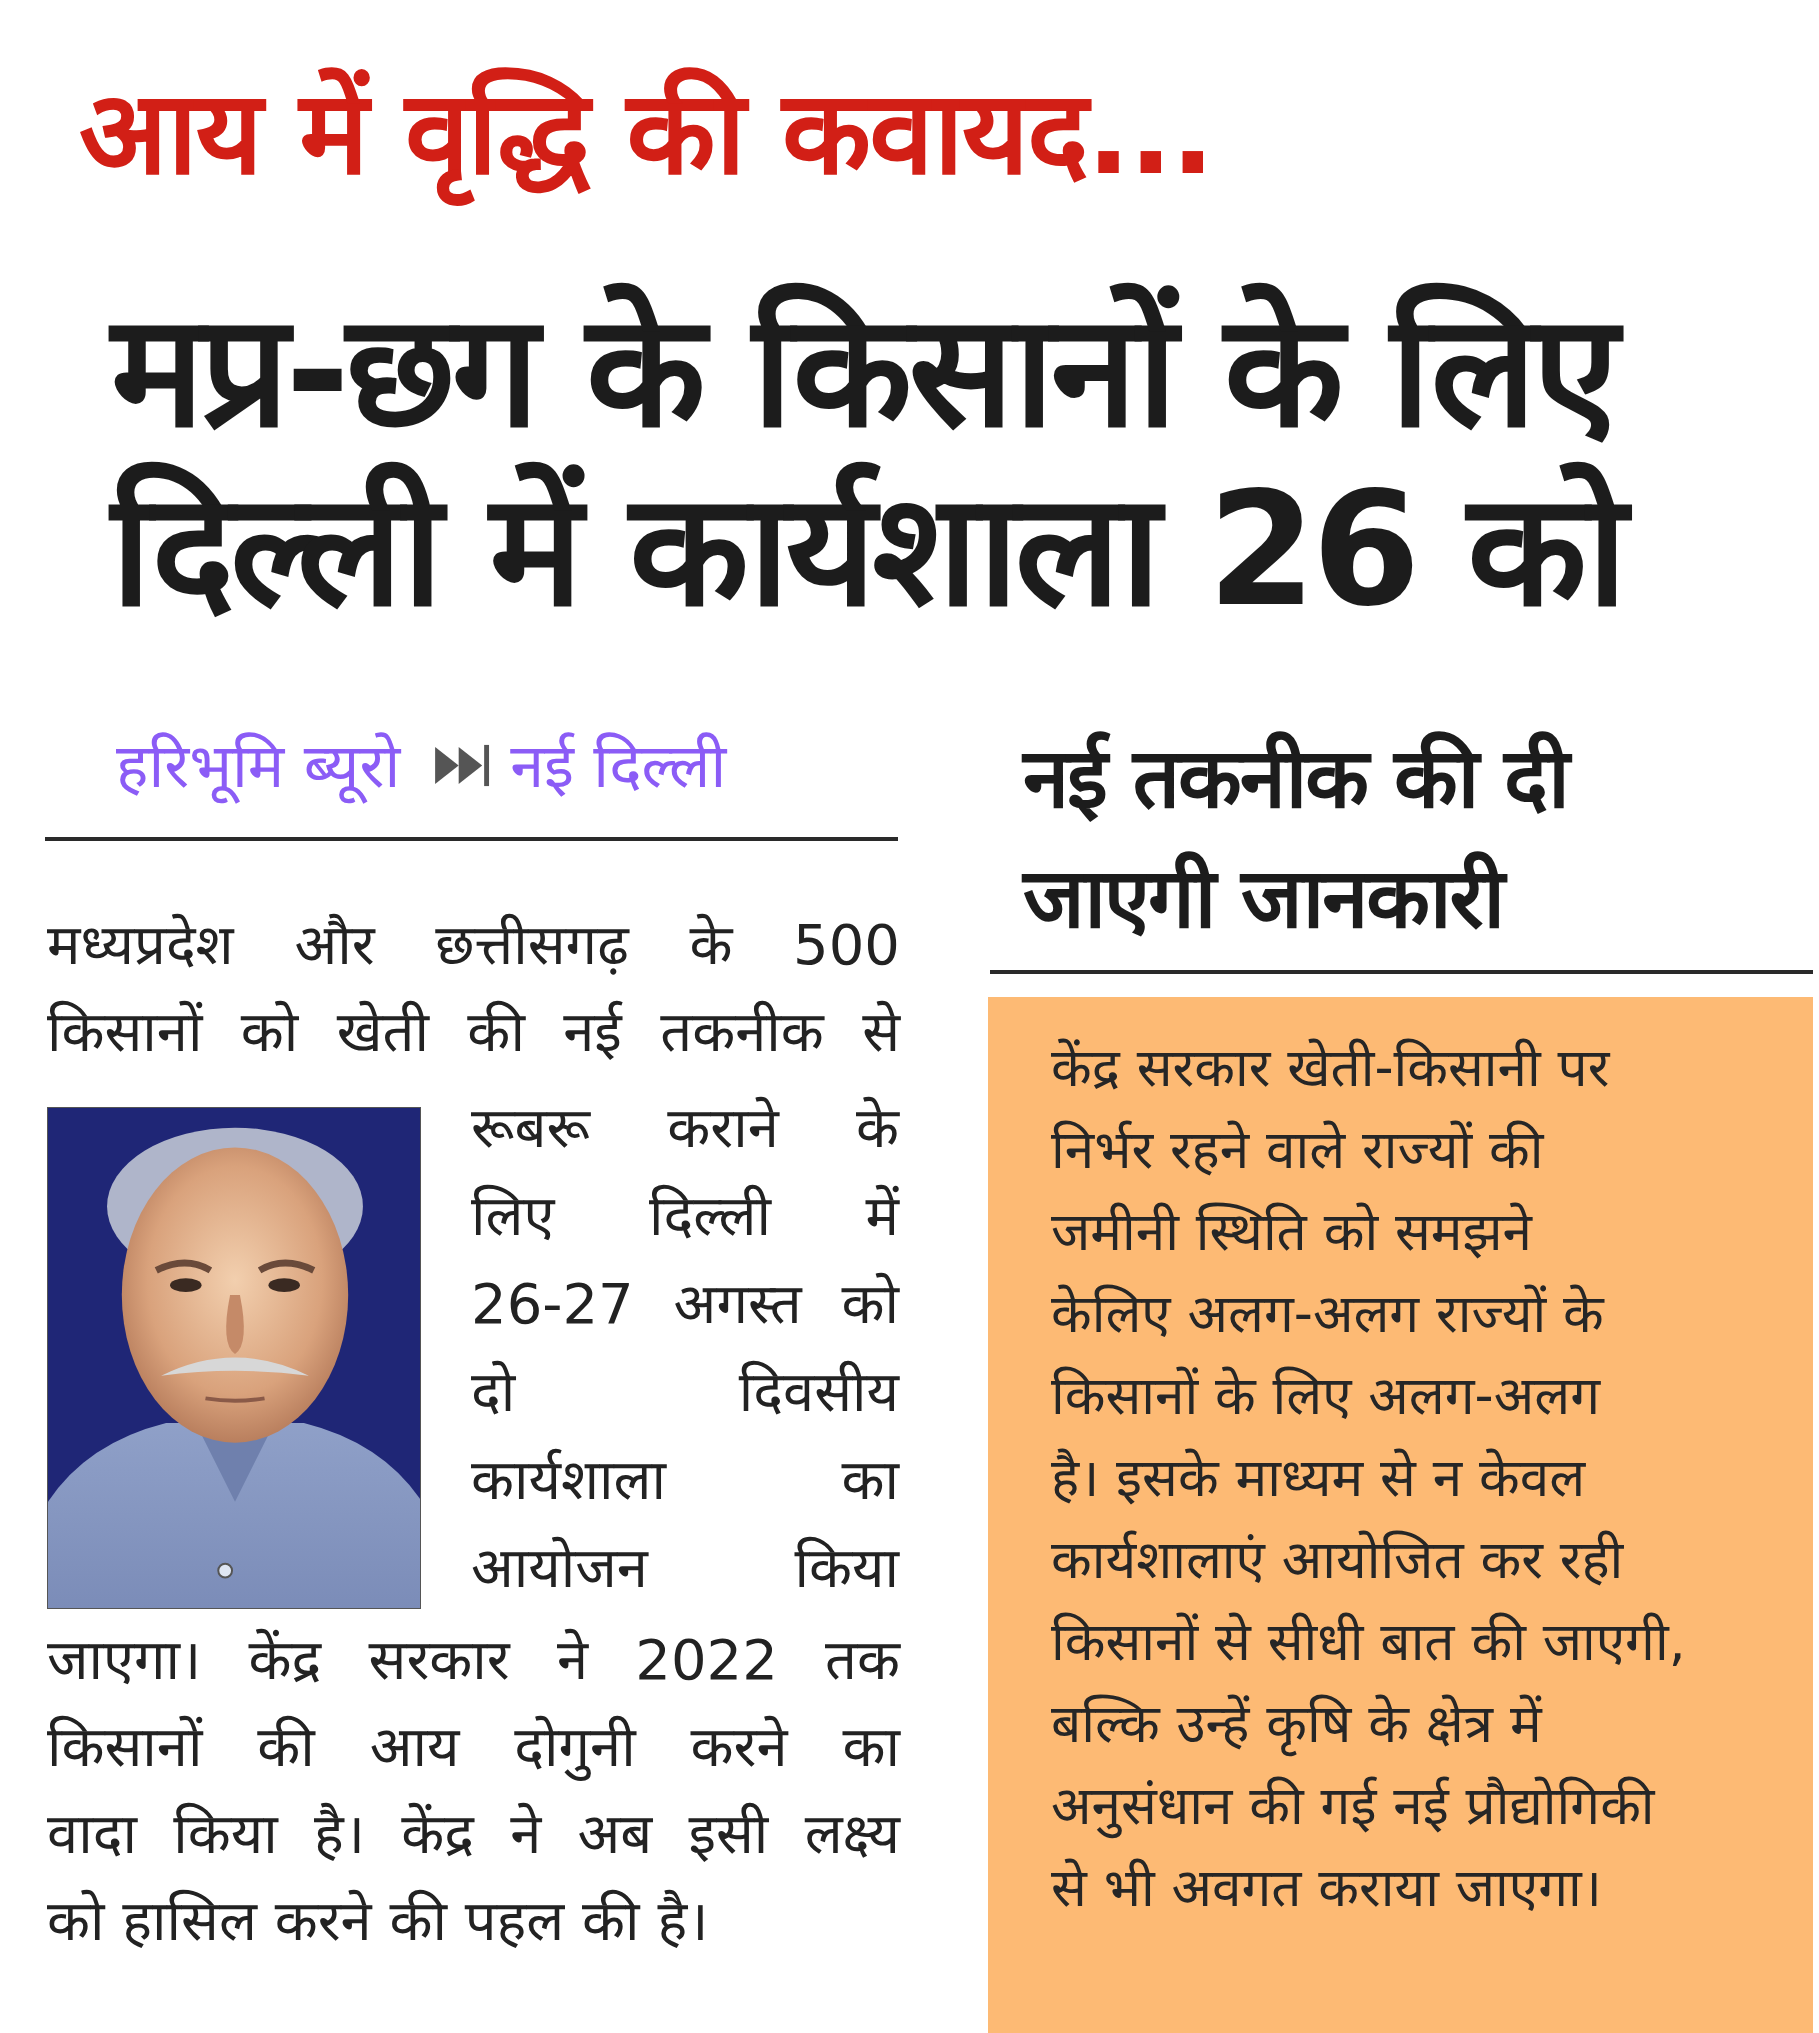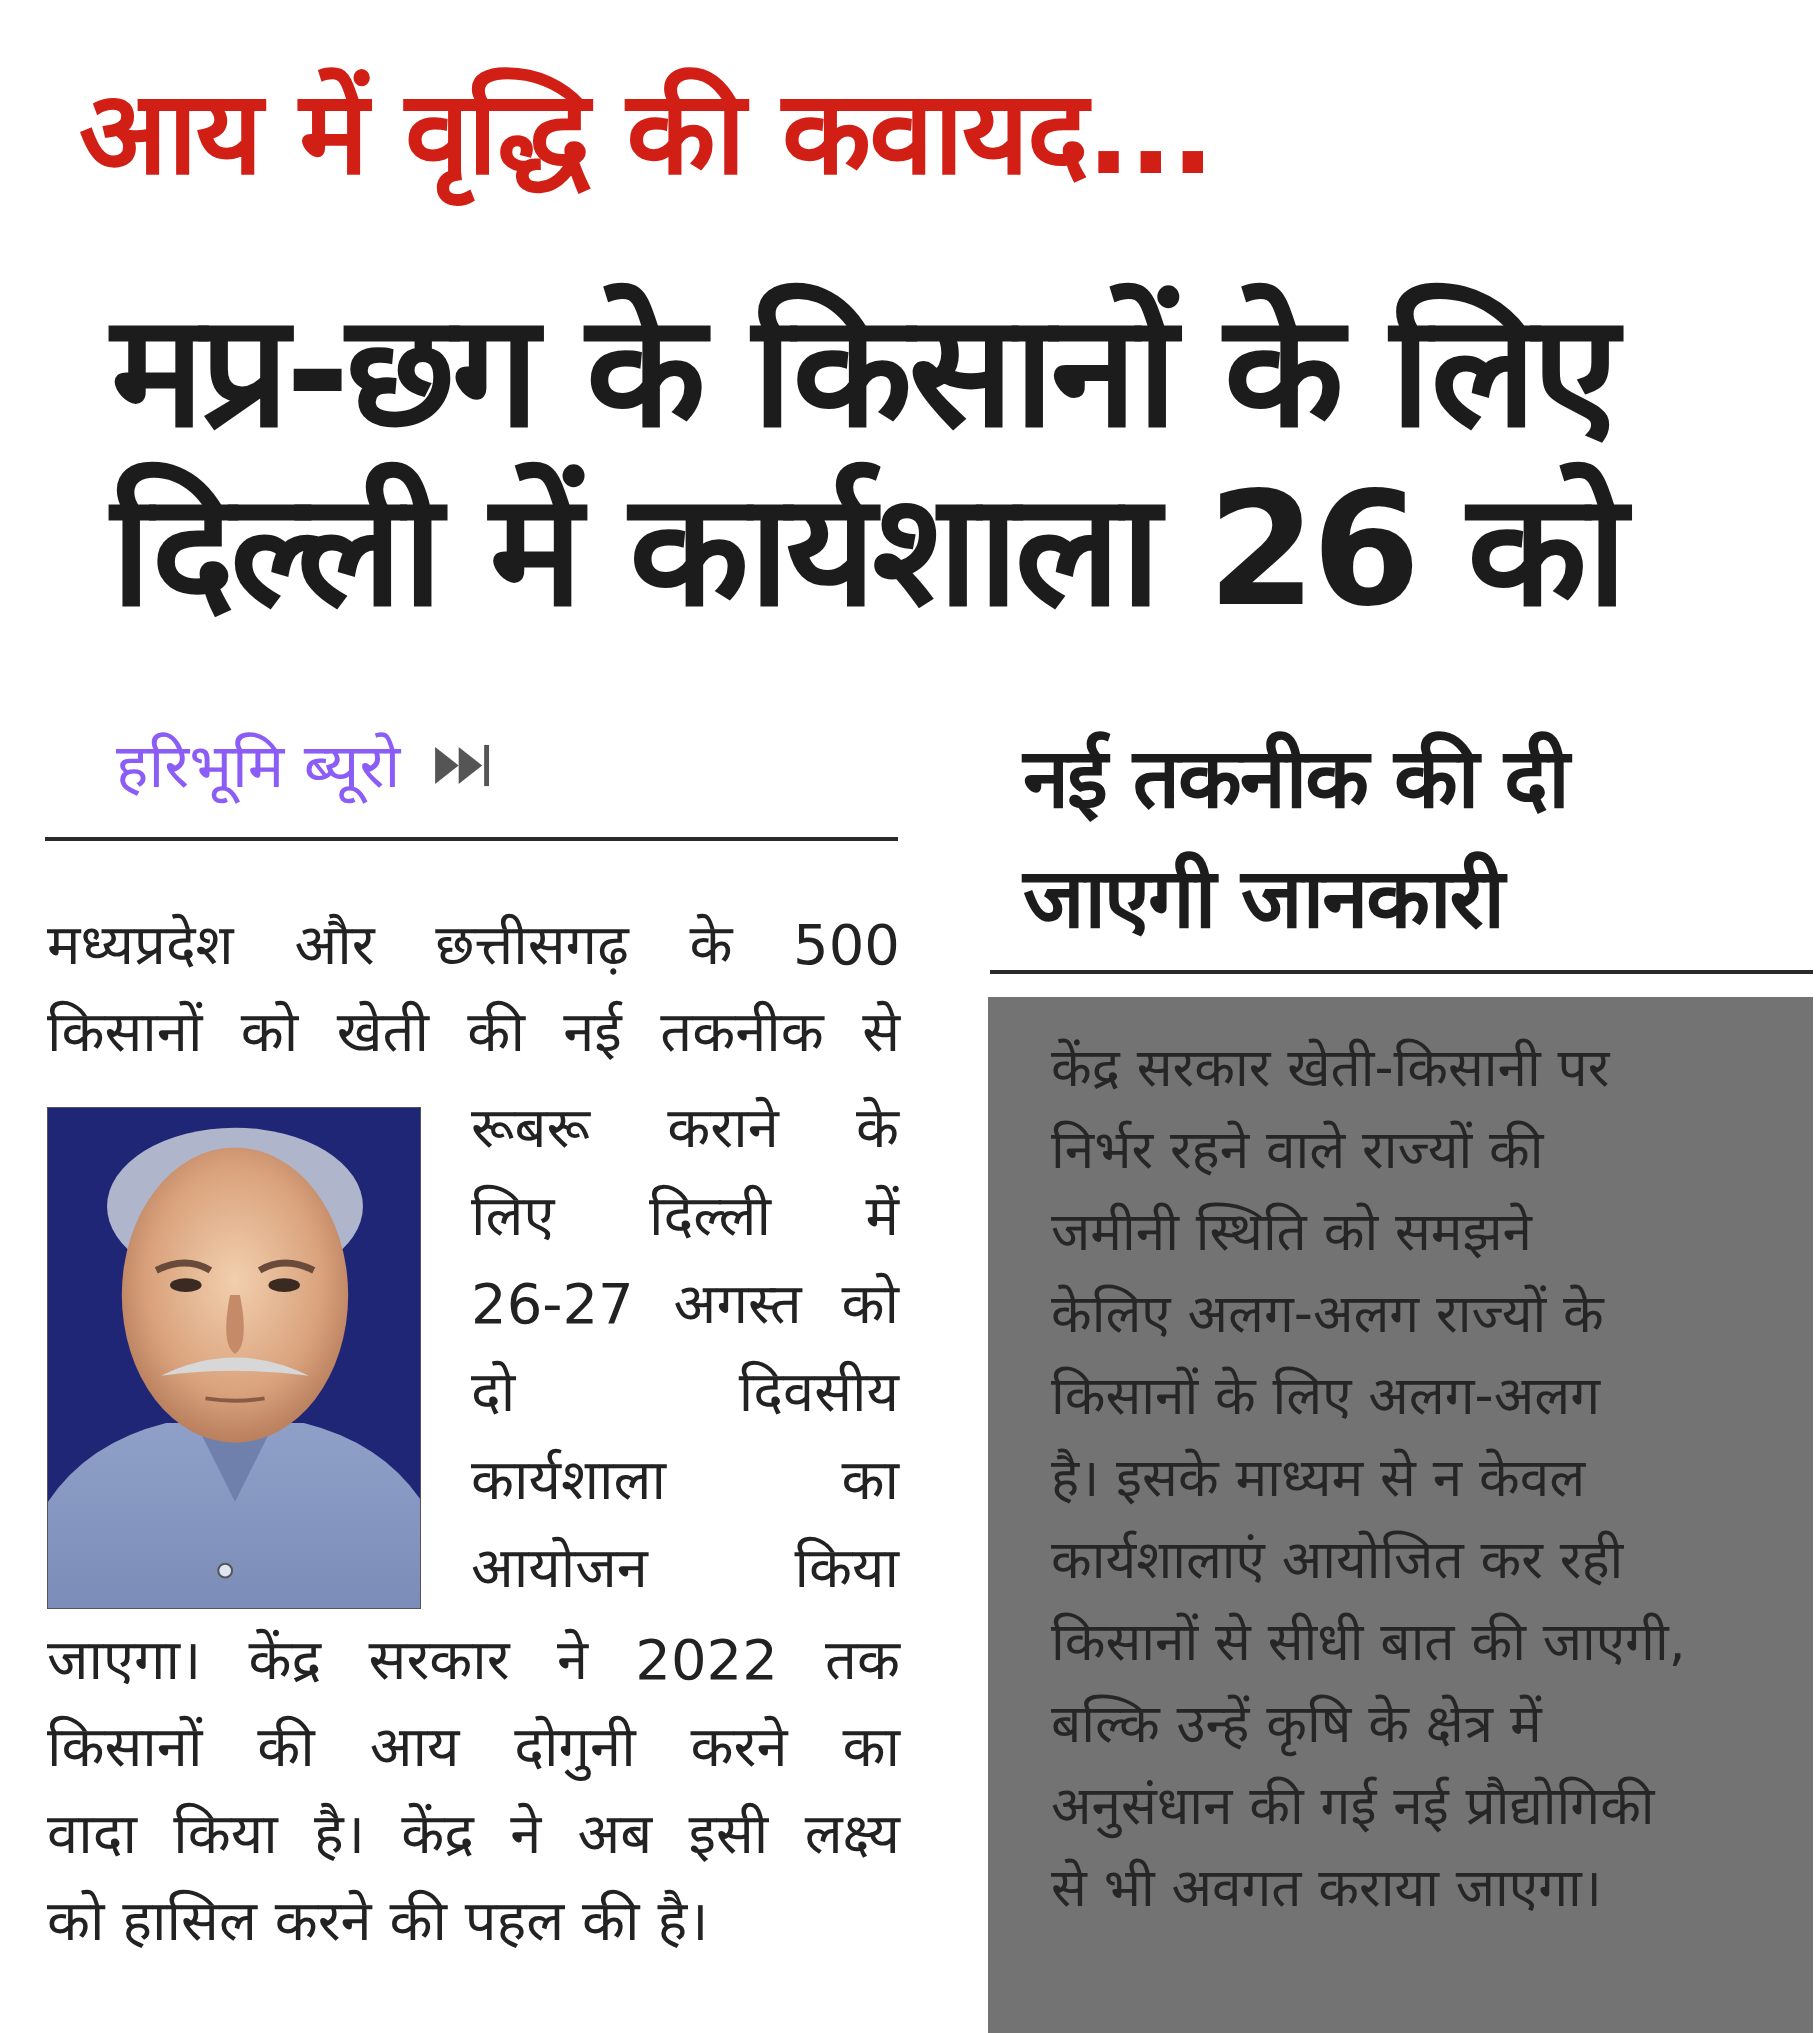--- a/index.html
+++ b/index.html
@@ -21,21 +21,21 @@
   .body-left .ln.last { text-align-last:left; }
   .wrap-col { position:absolute; left:471px; top:1084px; width:428px;
               font-size:56px; line-height:88px; color:#222; }
   .wrap-col .ln { display:block; text-align:justify; text-align-last:justify; white-space:nowrap; }
   .photo { position:absolute; left:47px; top:1107px; width:374px; height:502px;
            background:#1e2470; overflow:hidden; border:1px solid #555; box-sizing:border-box; }
   .subhead { position:absolute; left:1015px; top:711px; width:788px;
              font-weight:bold; font-size:83px; line-height:120px; color:#1c1c1c; letter-spacing:-2px; }
   .subhead .line { display:block; white-space:nowrap; }
   .rule-right { position:absolute; left:990px; top:970px; width:823px; height:3.9px; background:#2a2a2a; }
-  .sidebar { position:absolute; left:988px; top:997px; width:825px; height:1036px; background:#737373; }
+  .sidebar { position:absolute; left:988px; top:997px; width:825px; height:1036px; background:#fdba74; }
   .sidebar-text { position:absolute; left:63px; top:29.6px; width:749px; font-size:53px; line-height:82px; color:#262626; }
   .sidebar-text .ln { display:block; white-space:nowrap; }
 </style>
 </head>
 <body>
 
 <div class="kicker">आय में वृद्धि की कवायद...</div>
 
 <h1 class="headline" style="margin:16px;">
   <span class="line">मप्र-छग के किसानों के लिए</span>
@@ -44,20 +44,21 @@
 
 <div class="byline">
   <span>हरिभूमि ब्यूरो</span>
   <span class="arrow">
     <svg width="67" height="49" viewBox="0 0 68 50">
       <polygon points="2,6 26,25 2,44" fill="#555"></polygon>
       <polygon points="26,6 50,25 26,44" fill="#555"></polygon>
       <rect x="52" y="4" width="5" height="42" fill="#555"></rect>
     </svg>
   </span>
+  <span>नई दिल्ली</span>
 </div>
 <div class="rule-left"></div>
 
 <div class="body-left" style="top:901px;">
   <span class="ln">मध्यप्रदेश और छत्तीसगढ़ के 500</span>
   <span class="ln">किसानों को खेती की नई तकनीक से</span>
 </div>
 
 <div class="photo">
   <svg width="374" height="502" viewBox="0 0 380 510">

